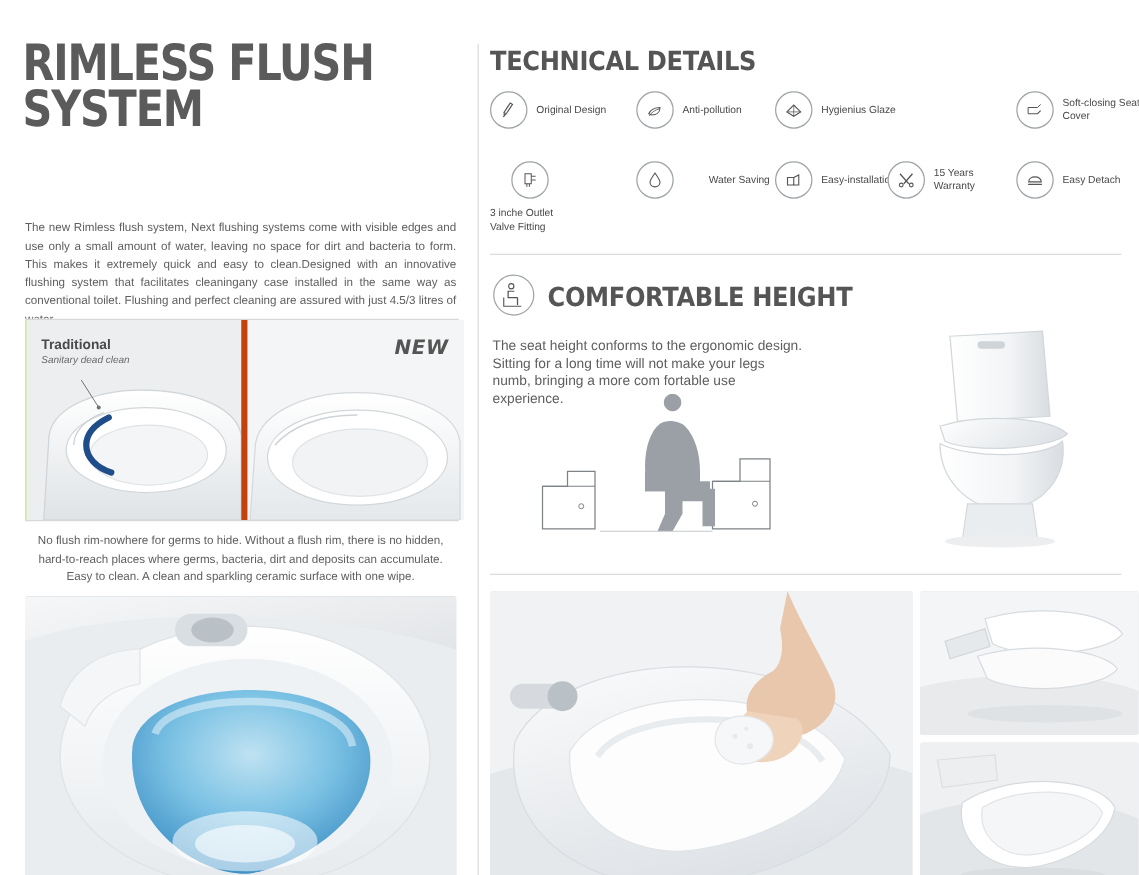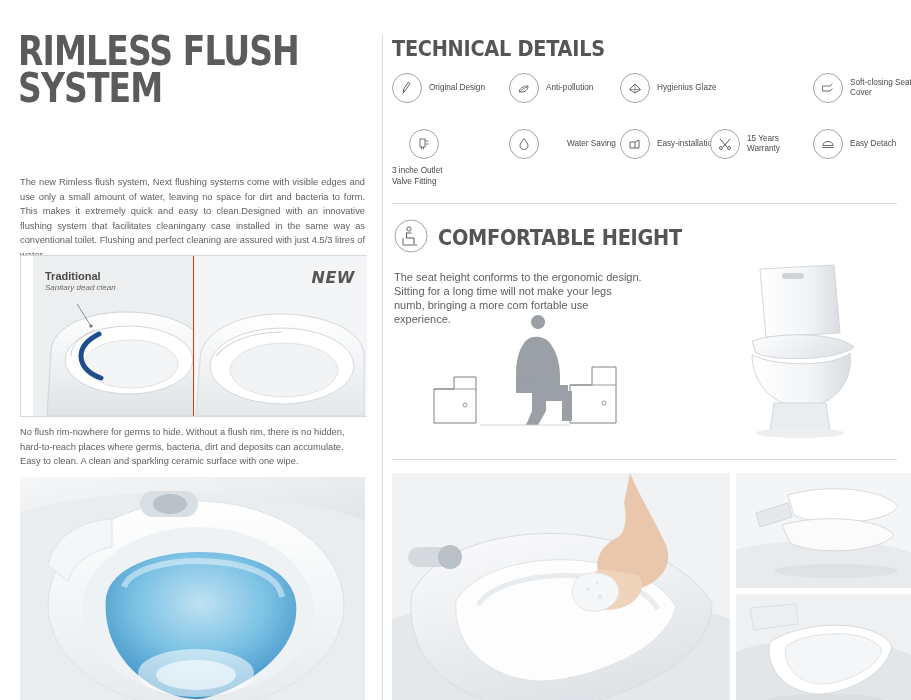--- a/index.html
+++ b/index.html
@@ -35,38 +35,38 @@
     position:absolute;left:20px;top:148px;width:345px;
     font-size:9.3px;line-height:14.5px;color:#5e5e5e;text-align:justify;
   }
 
   
   .compare-box{
     position:absolute;left:20px;top:228px;width:345px;height:160px;
     border:1px solid #d8d8d8;background:#ffffff;
   }
   .compare-half{position:absolute;top:0;height:160px;overflow:hidden;}
-  .compare-left{left:12px;width:172px;background:#bef264;text-decoration:underline;}
-  .compare-right{left:172px;width:173px;background:#f4f5f6;border-left:1px solid #c2410c;}
+  .compare-left{left:0;width:172px;background:#bef264;text-decoration:underline;}
+  .compare-right{left:172px;width:173px;background:#f4f5f6;border-left:5px solid #c2410c;}
   .cmp-label{
     position:absolute;left:12px;top:14px;z-index:5;
   }
   .cmp-label .t1{font-size:11px;color:#4a4a4a;font-weight:bold;}
   .cmp-label .t2{font-size:8px;color:#6a6a6a;font-style:italic;margin-top:1px;}
   .new-badge{
     position:absolute;right:12px;top:12px;z-index:5;
     font-family:"DejaVu Sans", sans-serif;
     font-weight:bold;font-style:italic;font-size:16px;color:#555;
     letter-spacing:0.5px;
   }
   .bowl-svg{position:absolute;left:0;top:0;}
 
   .note-text{
     position:absolute;left:20px;top:398px;width:345px;
-    font-size:9.3px;line-height:14.5px;color:#5e5e5e;
+    font-size:9.3px;line-height:14.5px;color:#5e5e5e;text-align:center;
   }
 
   .photo-big{
     position:absolute;left:20px;top:450px;width:345px;height:232px;
     background:#cfd4d8;overflow:hidden;border-radius:2px;
   }
 
   
   .vdiv{position:absolute;left:382px;top:8px;width:1px;height:672px;background:#dcdcdc;}
   .hdiv1{position:absolute;left:392px;top:176px;width:505px;height:1px;background:#dcdcdc;}

